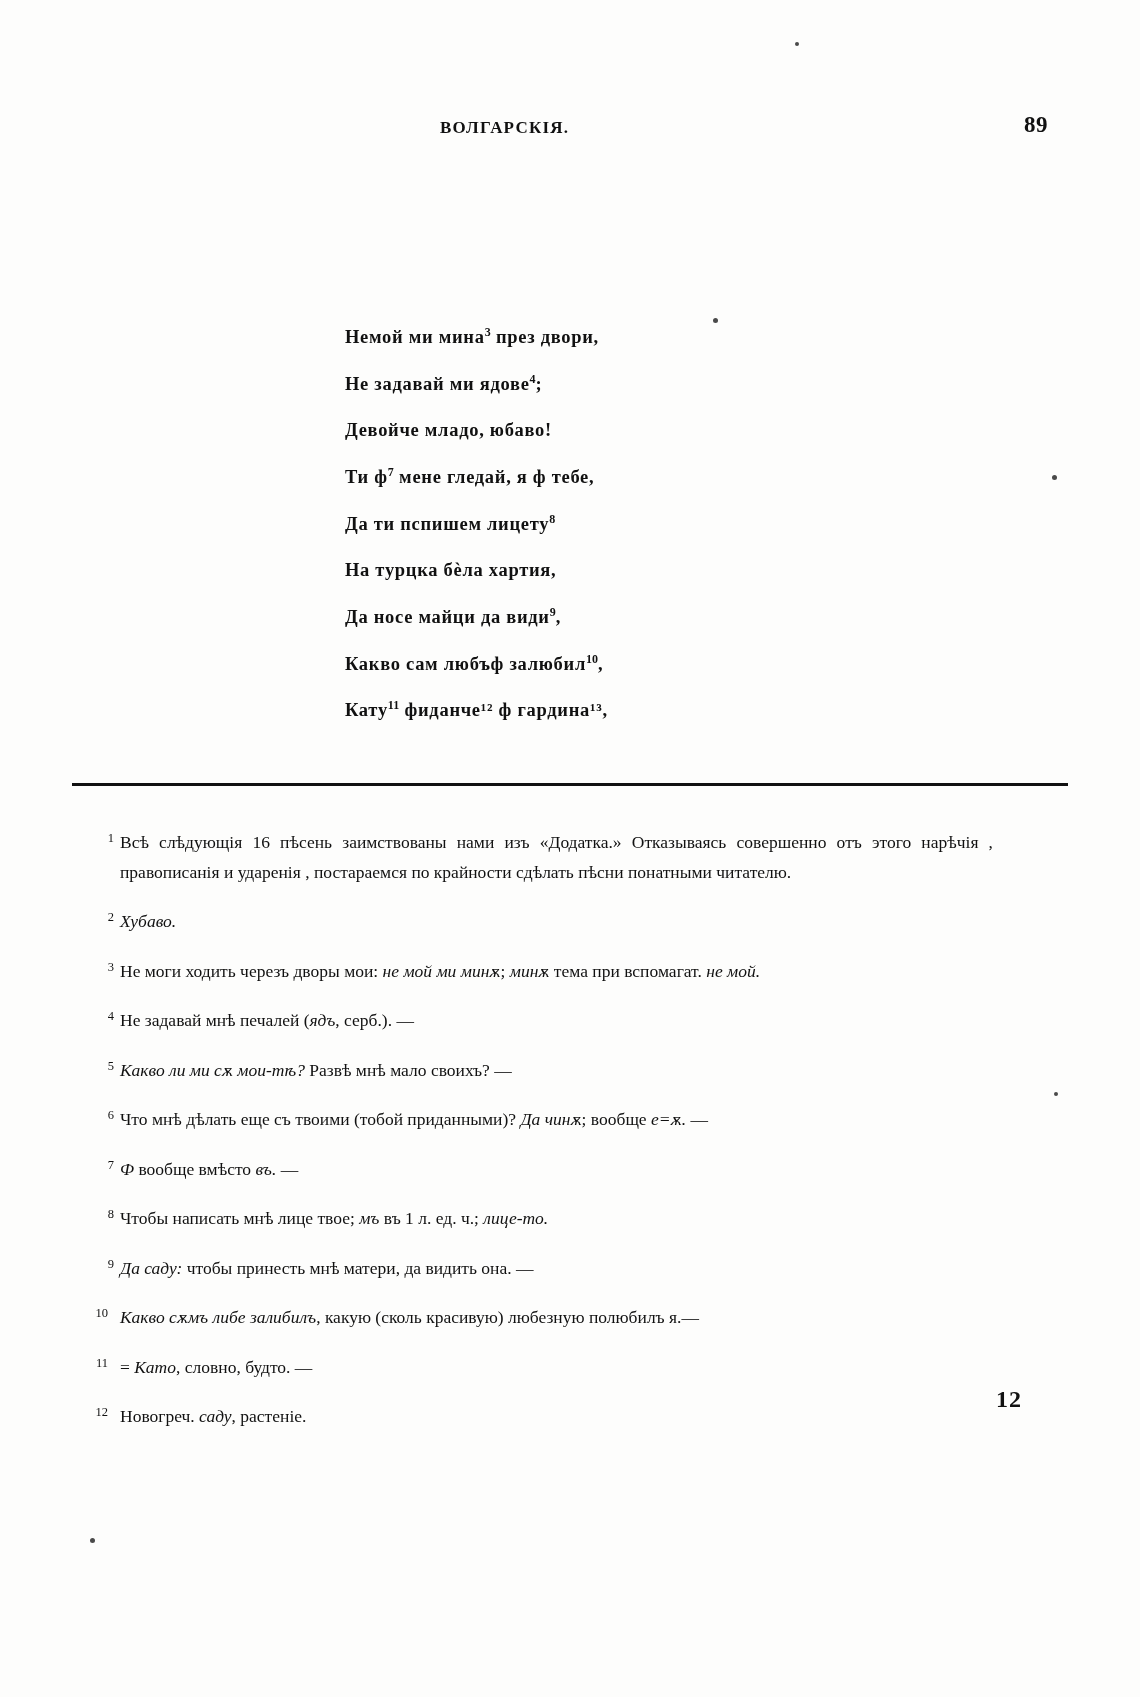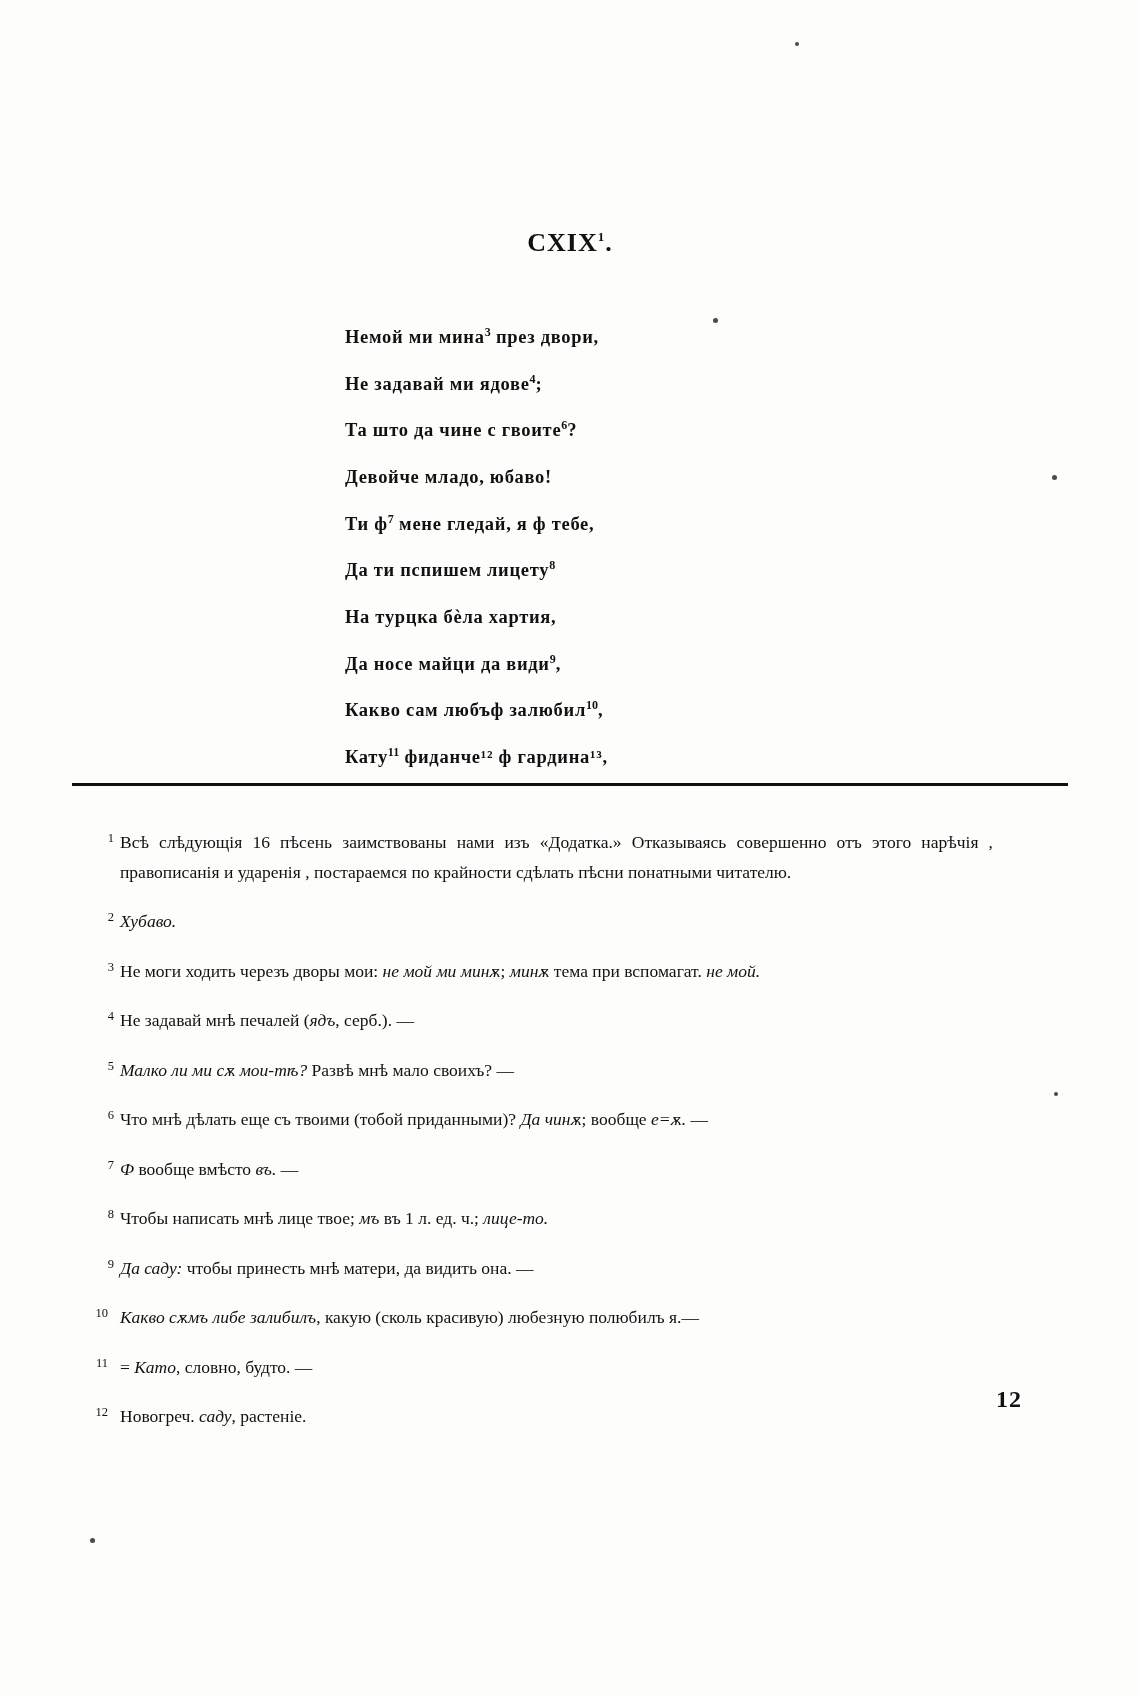--- a/index.html
+++ b/index.html
@@ -132,29 +132,29 @@
 <body>
 
 <div class="page">
 
   <div class="speck" style="left:795px;top:42px;width:4px;height:4px;"></div>
   <div class="speck" style="left:713px;top:318px;width:5px;height:5px;"></div>
   <div class="speck" style="left:1052px;top:475px;width:5px;height:5px;"></div>
   <div class="speck" style="left:1054px;top:1092px;width:4px;height:4px;"></div>
   <div class="speck" style="left:90px;top:1538px;width:5px;height:5px;"></div>
 
-
-  <div class="poem-title">
-    <span>CXIX</span><sup>1</sup>.
+  <div class="runhead">
+    <div class="runhead-title">ВОЛГАРСКІЯ.</div>
+    <div class="runhead-page">89</div>
   </div>
+
 
   <div class="poem">
     <div class="poem-line"><span>Немой ми мина</span><sup>3</sup><span> през двори,</span></div>
     <div class="poem-line"><span>Не задавай ми ядове</span><sup>4</sup><span>;</span></div>
-    <div class="poem-line"><span>Та што да чине с гвоите</span><sup>6</sup><span>?</span></div>
     <div class="poem-line"><span>Девойче младо, юбаво!</span><sup></sup><span></span></div>
     <div class="poem-line"><span>Ти ф</span><sup>7</sup><span> мене гледай, я ф тебе,</span></div>
     <div class="poem-line"><span>Да ти пспишем лицету</span><sup>8</sup><span></span></div>
     <div class="poem-line"><span>На турцка бѐла хартия,</span><sup></sup><span></span></div>
     <div class="poem-line"><span>Да носе майци да види</span><sup>9</sup><span>,</span></div>
     <div class="poem-line"><span>Какво сам любъф залюбил</span><sup>10</sup><span>,</span></div>
     <div class="poem-line"><span>Кату</span><sup>11</sup><span> фиданче¹² ф гардина¹³,</span></div>
   </div>
 
   <div class="rule"></div>
@@ -171,21 +171,21 @@
     <div class="note">
         <span class="marker">3</span>
         <span class="body">Не моги ходить черезъ дворы мои: <i>не мой ми минѫ</i>; <i>минѫ</i> тема при вспомагат. <i>не мой.</i></span>
       </div>
     <div class="note">
         <span class="marker">4</span>
         <span class="body">Не задавай мнѣ печалей (<i>ядъ</i>, серб.). —</span>
       </div>
     <div class="note">
         <span class="marker">5</span>
-        <span class="body"><i>Малко ли ми сѫ мои-тѣ?</i> Развѣ мнѣ мало своихъ? —</span>
+        <span class="body"><i>Какво ли ми сѫ мои-тѣ?</i> Развѣ мнѣ мало своихъ? —</span>
       </div>
     <div class="note">
         <span class="marker">6</span>
         <span class="body">Что мнѣ дѣлать еще съ твоими (тобой приданными)? <i>Да чинѫ</i>; вообще <i>е=ѫ.</i> —</span>
       </div>
     <div class="note">
         <span class="marker">7</span>
         <span class="body"><i>Ф</i> вообще вмѣсто <i>въ.</i> —</span>
       </div>
     <div class="note">

